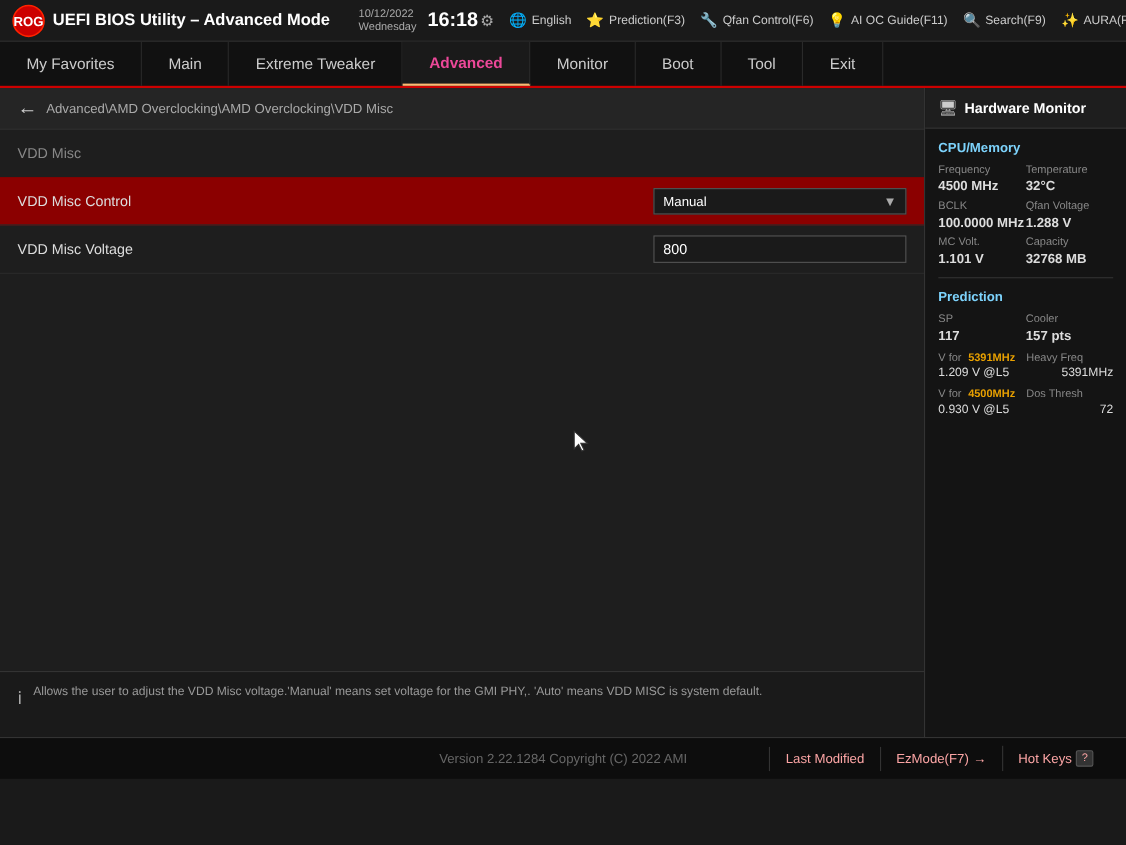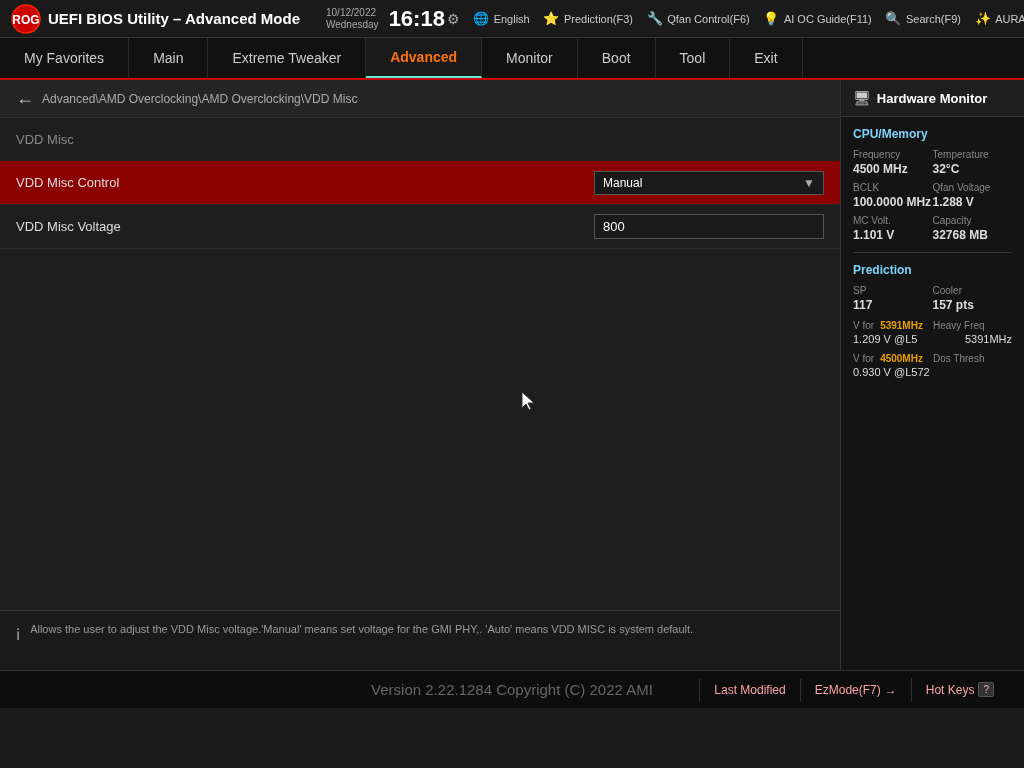--- a/index.html
+++ b/index.html
@@ -79,22 +79,22 @@
     .nav-item {
       padding: 0 24px;
       display: flex;
       align-items: center;
       color: #ccc;
       font-size: 14px;
       cursor: pointer;
       border-right: 1px solid #2a2a2a;
     }
     .nav-item.active {
-      color: #f97316;
-      border-bottom: 2px solid #5eead4;
+      color: #ec4899;
+      border-bottom: 2px solid #fdba74;
       background: #1a1a1a;
       font-weight: 600;
     }
 
     
     #main-layout {
       display: flex;
       height: calc(768px - 38px - 42px - 42px - 38px);
     }
 
@@ -296,21 +296,21 @@
       justify-content: flex-end;
       padding: 0 16px;
       gap: 0;
       border-top: 1px solid #333;
     }
     #version-text {
       position: absolute;
       left: 50%;
       transform: translateX(-50%);
       color: #666;
-      font-size: 15px;
+      font-size: 12px;
     }
     .footer-btn {
       display: flex;
       align-items: center;
       gap: 4px;
       padding: 4px 14px;
       color: #fca5a5;
       font-size: 12px;
       cursor: pointer;
       border-left: 1px solid #333;
@@ -343,21 +343,21 @@
     <svg id="logo-icon" viewBox="0 0 32 32">
       <circle cx="16" cy="16" r="14" fill="#cc0000" stroke="#ff2200" stroke-width="1.5"></circle>
       <text x="16" y="21" text-anchor="middle" font-size="12" fill="white" font-weight="bold">ROG</text>
     </svg>
     <span id="title-text">UEFI BIOS Utility – Advanced Mode</span>
   </div>
 
   <div id="clock-area">
     <div id="clock-date" style="font-size:10px;color:#aaa;line-height:1.2;">10/12/2022<br>Wednesday</div>
     <div style="display:flex;align-items:center;gap:2px;">
-      <span id="clock-time" style="font-size:22px;font-weight:bold;color:#fff;margin-left:6px;">16:18</span>
+      <span id="clock-time" style="font-size:18px;font-weight:bold;color:#fff;margin-left:6px;">16:18</span>
       <span style="color:#aaa;font-size:14px;cursor:pointer;">⚙</span>
     </div>
   </div>
 
   <div style="flex:1;display:flex;align-items:center;justify-content:flex-end;gap:2px;">
     <div class="top-btn">
       <span class="top-btn-icon">🌐</span>
       <span>English</span>
     </div>
     <div class="top-btn">
@@ -530,21 +530,21 @@
           <span class="pred-value">5391MHz</span>
         </div>
       </div>
 
       <div class="prediction-row" style="margin-top:6px;">
         <div class="pred-header">
           <span class="pred-label">V for </span>
           <span class="pred-highlight">4500MHz</span>
           <span class="pred-secondary" style="margin-left:4px;">Dos Thresh</span>
         </div>
-        <div style="display:flex;">
+        <div style="display:flex;justify-content:space-between;">
           <span class="pred-value">0.930 V @L5</span>
           <span class="pred-value">72</span>
         </div>
       </div>
 
     </div>
   </div>
 </div>
 
 <div id="footer" style="position:relative;">

